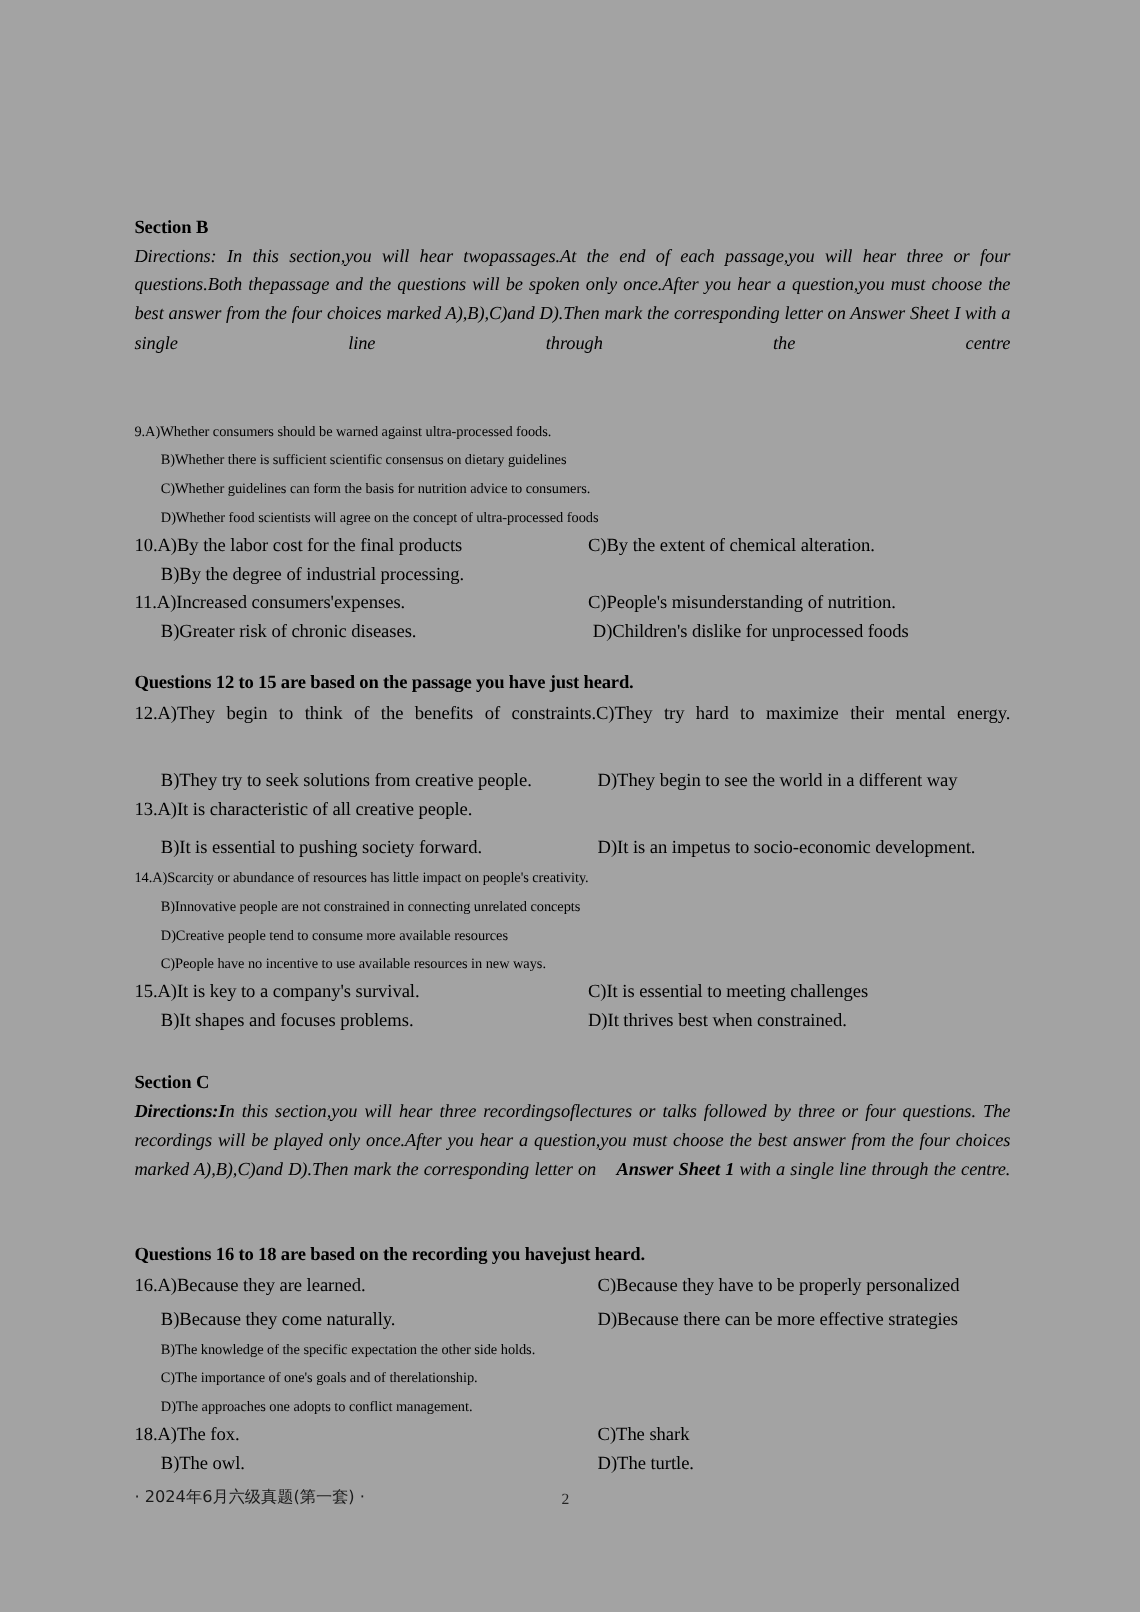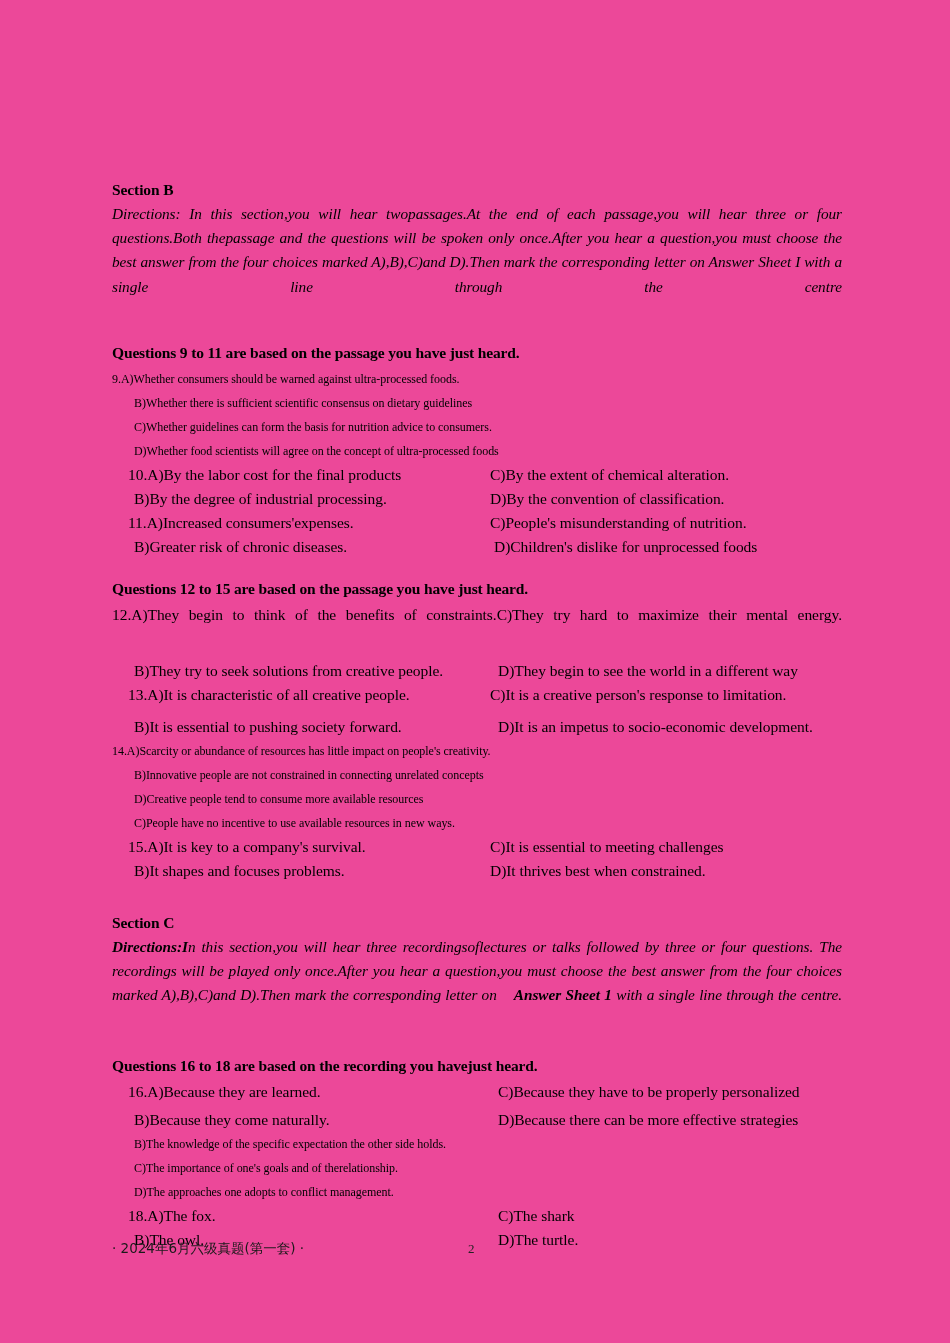--- a/index.html
+++ b/index.html
@@ -4,21 +4,21 @@
 <style>
   html, body {
     margin: 0;
     padding: 0;
     background: #ffffff;
   }
   .page {
     position: relative;
     width: 950px;
     height: 1343px;
-    background: #ec4899;
+    background: #a3a3a3;
     overflow: hidden;
     font-family: "Liberation Serif", "DejaVu Serif", serif;
     color: #000000;
   }
   .content {
     position: absolute;
     left: 112px;
     top: 180px;
     width: 730px;
   }
@@ -72,21 +72,21 @@
   .opt-row {
     position: relative;
     font-size: 15.5px;
     line-height: 24px;
     height: 24px;
     white-space: nowrap;
     letter-spacing: -0.05px;
   }
   .col-l {
     position: absolute;
-    left: 16px;
+    left: 0;
     top: 0;
   }
   .col-l.ind {
     left: 22px;
   }
   .col-r {
     position: absolute;
     left: 378px;
     top: 0;
   }
@@ -156,35 +156,33 @@
   <div class="content">
 
     <div class="section-head">Section B</div>
 
     <div class="directions">
         <span class="force-just"><i>Directions:</i><span> In this section,you will hear twopassages.At the end of each passage,you will hear three or four questions.Both thepassage and the questions will be spoken only once.After you hear a question,you must choose the best answer from the four choices marked A),B),C)and D).Then mark the corresponding letter on Answer Sheet I with a single line through the centre</span></span>
       </div>
 
     <div class="sp20"></div>
 
-    <div class="q-head">Questions 9 to 11 are based on the passage you have just heard.</div>
     <div class="sp4"></div>
 
     <div class="opt-full"><span>9.</span><span>A)Whether consumers should be warned against ultra-processed foods.</span></div>
     <div class="opt-full ind">B)Whether there is sufficient scientific consensus on dietary guidelines</div>
     <div class="opt-full ind">C)Whether guidelines can form the basis for nutrition advice to consumers.</div>
     <div class="opt-full ind">D)Whether food scientists will agree on the concept of ultra-processed foods</div>
 
     <div class="opt-row">
       <span class="col-l"><span>10.</span><span>A)By the labor cost for the final products</span></span>
       <span class="col-r">C)By the extent of chemical alteration.</span>
     </div>
     <div class="opt-row">
       <span class="col-l ind">B)By the degree of industrial processing.</span>
-      <span class="col-r">D)By the convention of classification.</span>
     </div>
 
     <div class="opt-row">
       <span class="col-l"><span>11.</span><span>A)Increased   consumers'expenses.</span></span>
       <span class="col-r">C)People's misunderstanding of nutrition.</span>
     </div>
     <div class="opt-row">
       <span class="col-l ind">B)Greater risk of chronic diseases.</span>
       <span class="col-r r2">D)Children's dislike for unprocessed foods</span>
     </div>
@@ -196,21 +194,20 @@
 
     <div class="run-line"><span>12.</span><span>A)They begin to think of the benefits of constraints.</span><span>C)They try hard to maximize their mental energy.</span></div>
     <div class="sp8"></div>
     <div class="opt-row">
       <span class="col-l ind">B)They try to seek solutions from creative people.</span>
       <span class="col-r r3">D)They begin to see the world in a different way</span>
     </div>
 
     <div class="opt-row">
       <span class="col-l"><span>13.</span><span>A)It is characteristic of all creative people.</span></span>
-      <span class="col-r">C)It is a creative person's response to limitation.</span>
     </div>
     <div class="sp8"></div>
     <div class="opt-row">
       <span class="col-l ind">B)It is essential to pushing society forward.</span>
       <span class="col-r r3">D)It is an impetus to socio-economic development.</span>
     </div>
 
     <div class="opt-full"><span>14.</span><span>A)Scarcity or abundance of resources has little impact on people's creativity.</span></div>
     <div class="opt-full ind">B)Innovative people are not constrained in connecting unrelated concepts</div>
     <div class="opt-full ind">D)Creative people tend to consume more available resources</div>

